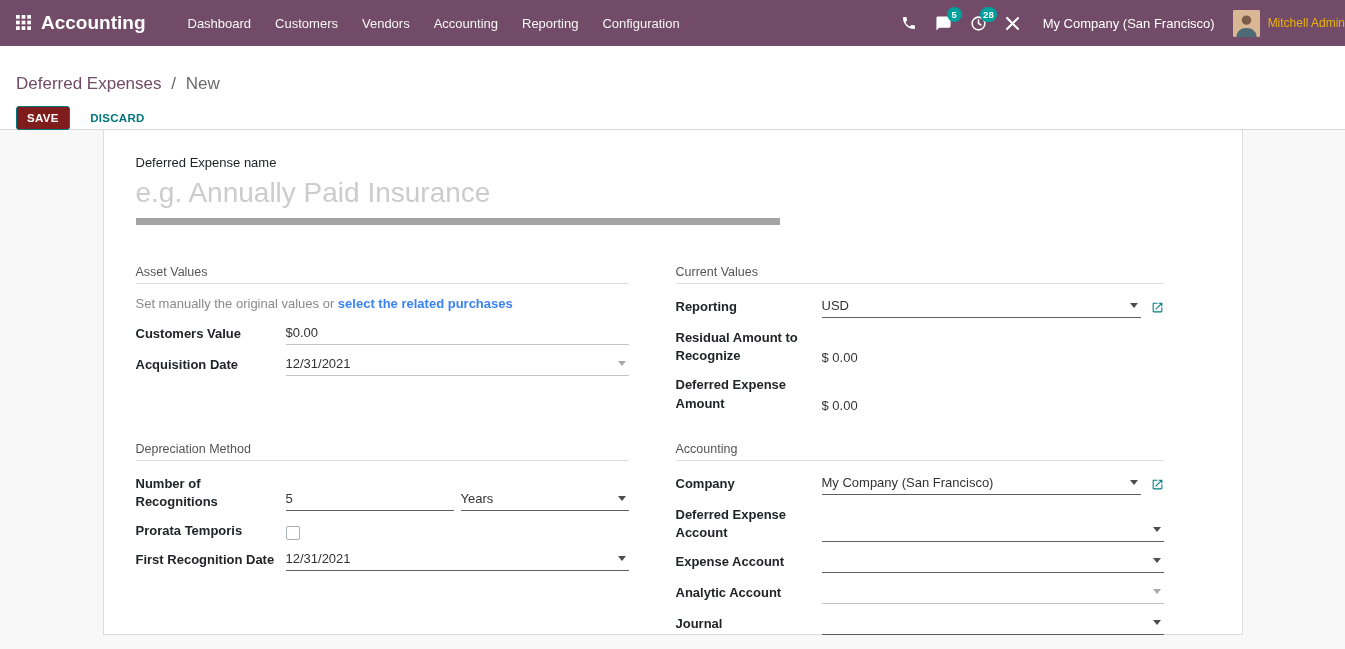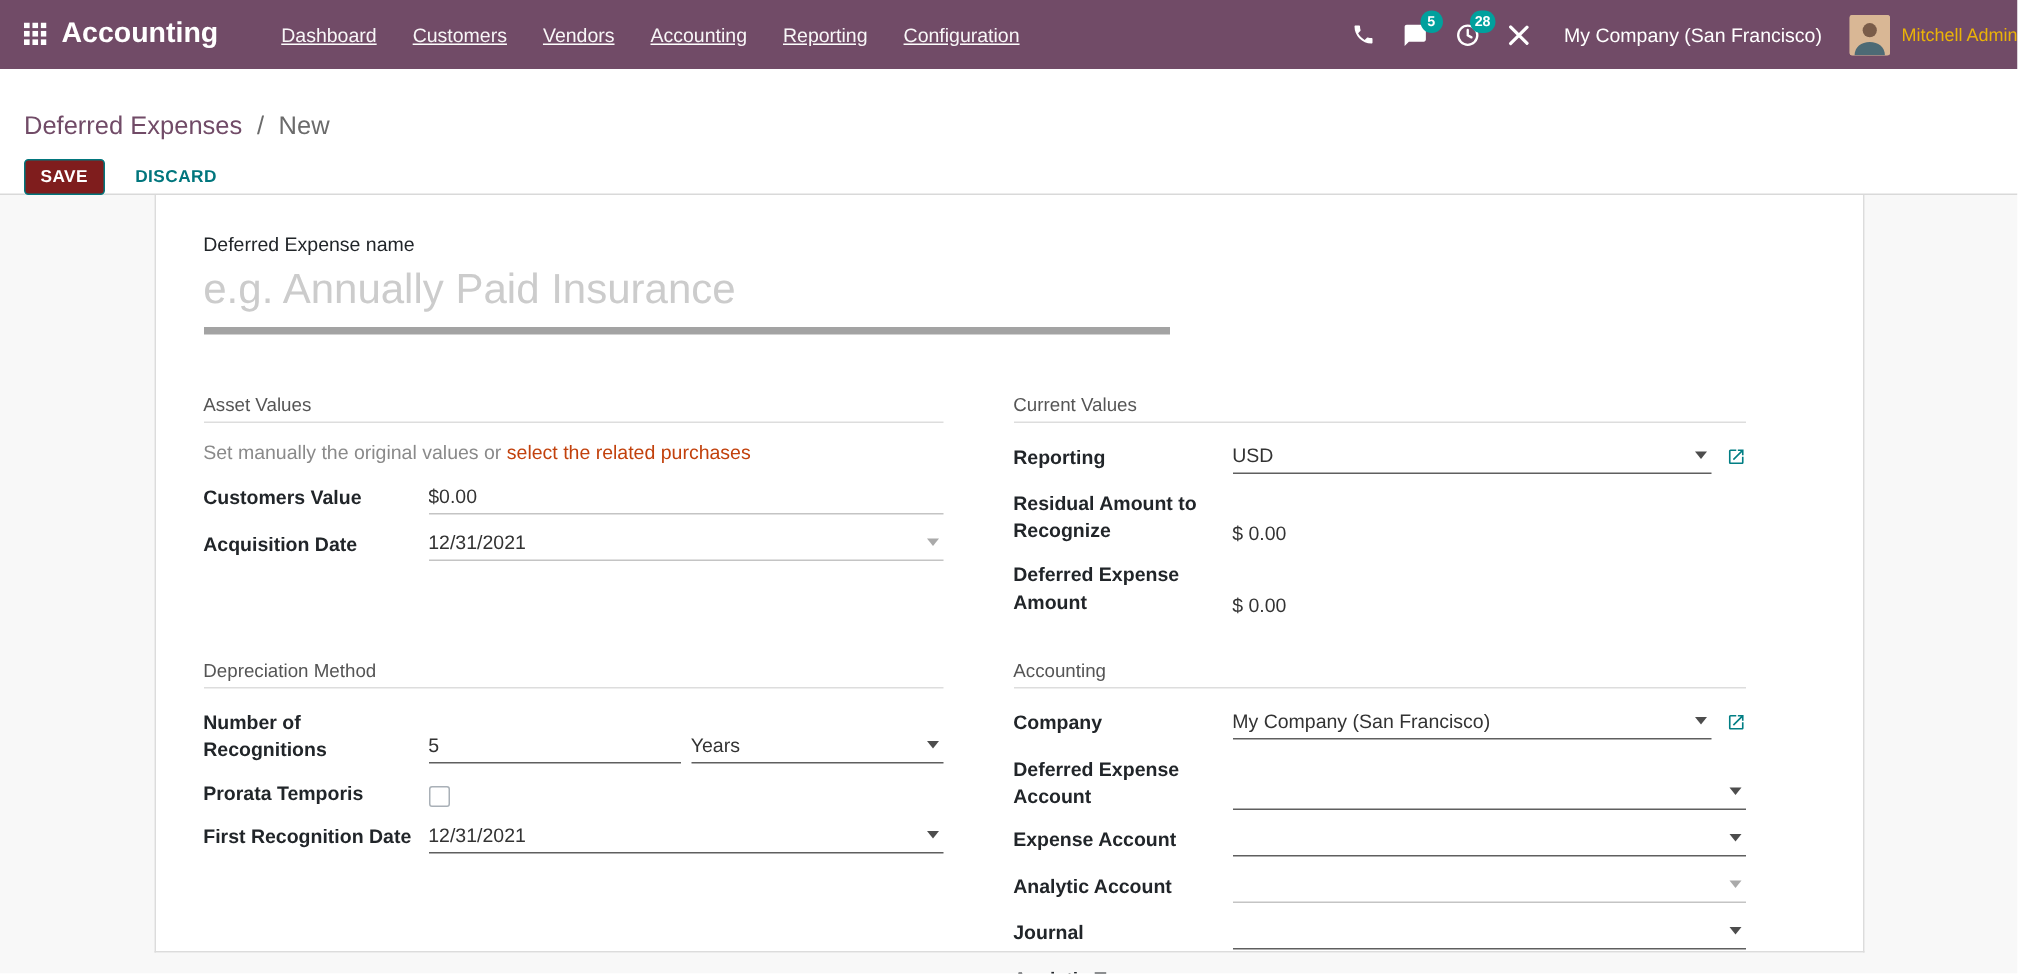--- a/index.html
+++ b/index.html
@@ -3,21 +3,21 @@
 <meta charset="utf-8">
 <style>
   * { margin:0; padding:0; box-sizing:border-box; }
   html,body { width:1345px; height:649px; overflow:hidden; }
   body { font-family:"Liberation Sans", sans-serif; background:#fff; }
 
   
   .navbar { height:46px; background:#714B67; display:flex; align-items:center; padding-left:8px; color:#fff; white-space:nowrap; }
   .apps-btn { background:none; border:none; padding:6px 10px 4px 8px; cursor:pointer; }
   .app-name { font-size:19px; font-weight:bold; color:#fff; margin-right:30px; cursor:pointer; }
-  .nav-menu { display:flex; align-items:center;text-decoration:underline; }
+  .nav-menu { display:flex; align-items:center; }
   .nav-item { font-size:13px; color:rgba(255,255,255,0.95); text-decoration:none; padding:6px 12px; cursor:pointer; }
   .systray { margin-left:auto; display:flex; align-items:center; }
   .tray-icon { position:relative; padding:4px 9px; cursor:pointer; display:inline-flex; align-items:center; }
   .badge { position:absolute; top:-4px; right:-1px; background:#00a09d; color:#fff; font-size:9.5px; font-weight:bold; min-width:15px; height:15px; border-radius:8px; display:flex; align-items:center; justify-content:center; padding:0 3px; }
   .company-name { font-size:13px; color:#fff; margin:0 18px 0 14px; cursor:pointer; }
   .avatar { width:27px; height:27px; border-radius:2px; overflow:hidden; background:#d7b89a; display:inline-block; cursor:pointer; flex:none; }
   .user-name { font-size:12px; color:#eab308; margin-left:8px; cursor:pointer; overflow:hidden; }
 
   
   .control-panel { background:#fff; padding:28px 16px 12px 16px; border-bottom:1px solid #d9d9d9; height:84px; }
@@ -27,28 +27,28 @@
   .breadcrumb .current { color:#6b6b6b; }
   .btn-save { background:#7f1d1d; color:#fff; border:1px solid #01767d; border-radius:3px; font-size:11.5px; font-weight:bold; letter-spacing:.3px; padding:5px 10px; cursor:pointer; font-family:"Liberation Sans",sans-serif; }
   .btn-discard { background:none; border:none; color:#01767d; font-size:11.5px; font-weight:bold; letter-spacing:.3px; margin-left:16px; cursor:pointer; font-family:"Liberation Sans",sans-serif; }
 
   
   .content { height:519px; background:#f8f8f8; }
   .sheet { width:1140px; height:505px; margin:0 auto; background:#fff; border:1px solid #dcdcdc; border-top:none; padding:25px 0 0 32px; }
 
   .name-block { margin-bottom:40px; }
   .name-label { display:block; font-size:13px; color:#212529; margin-bottom:2px; }
-  .name-input { display:block; width:644px; border:none; border-bottom:5px solid #a3a3a3; font-size:28px; color:#333; padding:5px 0 9px 0; background:transparent; font-family:"Liberation Sans",sans-serif; }
+  .name-input { display:block; width:644px; border:none; border-bottom:7px solid #a3a3a3; font-size:28px; color:#333; padding:5px 0 9px 0; background:transparent; font-family:"Liberation Sans",sans-serif; }
   .name-input::placeholder { color:#cccccc; opacity:1; }
 
   .columns { display:grid; grid-template-columns:493px 488px; column-gap:47px; }
   .section { margin-bottom:20px; }
   .section-title { font-size:12.5px; font-weight:normal; color:#555; padding-bottom:4px; border-bottom:1px solid #ddd; margin-bottom:12px; }
   .hint { font-size:13px; color:#8a8a8a; margin-bottom:12px; }
-  .hint-link { color:#c2410c; font-weight:normal; text-decoration:none; cursor:pointer; }
+  .hint-link { color:#3b82f6; font-weight:bold; text-decoration:none; cursor:pointer; }
 
   .frow { display:flex; margin-bottom:9px; }
   .flabel { width:150px; min-width:150px; font-size:13px; font-weight:bold; color:#212529; line-height:1.4; padding-top:2px; padding-right:8px; }
   .col-right .flabel { width:146px; min-width:146px; }
   .fctrl { flex:1; display:flex; align-items:flex-end; }
   .finput { width:100%; border:none; border-bottom:1px solid #c4c4c4; font-size:13px; color:#333; padding:2px 0 4px 0; background:transparent; font-family:"Liberation Sans",sans-serif; }
   .fselect { flex:1; display:flex; align-items:center; border-bottom:1px solid #c4c4c4; padding:2px 3px 4px 0; font-size:13px; color:#333; min-height:22px; cursor:pointer; }
   .fselect .val { flex:1; }
   .b-dark { border-bottom-color:#5f5f5f; }
   .b-light { border-bottom-color:#c4c4c4; }

